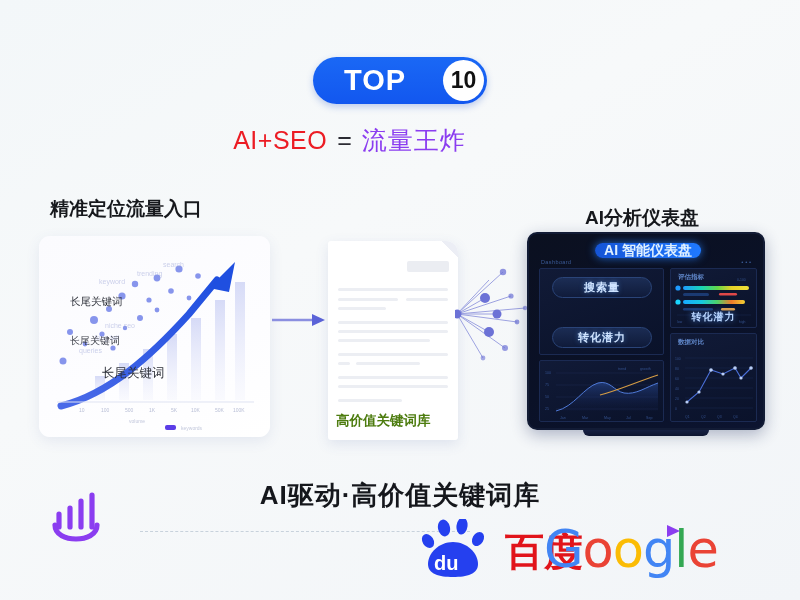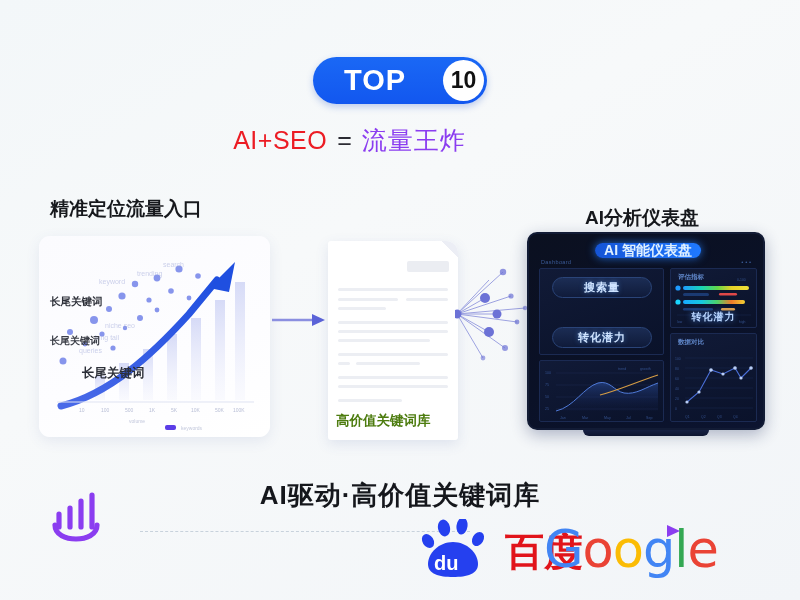--- a/index.html
+++ b/index.html
@@ -56,22 +56,22 @@
   .card-left {
     position: absolute; left: 39px; top: 236px;
     width: 231px; height: 201px;
     background: linear-gradient(160deg,#fbfbfe 0%, #fdfdff 60%, #ffffff 100%);
     border-radius: 11px;
     box-shadow: 0 4px 14px rgba(70,90,160,.10);
     overflow: hidden;
   }
   .left-svg { position: absolute; left: 0; top: 0; }
   .kw-label {
-    position: absolute; color: #2c2f38; font-weight: bold;
-    white-space: nowrap; line-height: 1;
+    position: absolute; color: #2c2f38; font-weight: normal;
+    white-space: nowrap; line-height: 1; margin-left: 20px;
   }
   .kw1 { left: 11px; top: 60px;  font-size: 10.5px; }
   .kw2 { left: 11px; top: 100px; font-size: 10px; color: #3a3d46; }
   .kw3 { left: 43px; top: 131px; font-size: 12.5px; }
 
   
   .arrow1 { position: absolute; left: 272px; top: 312px; }
 
   
   .card-doc {

